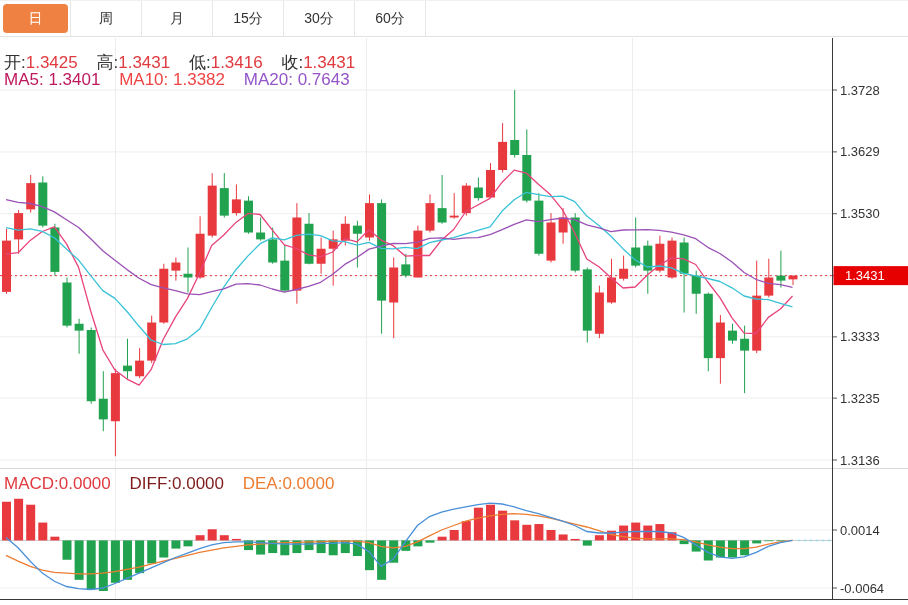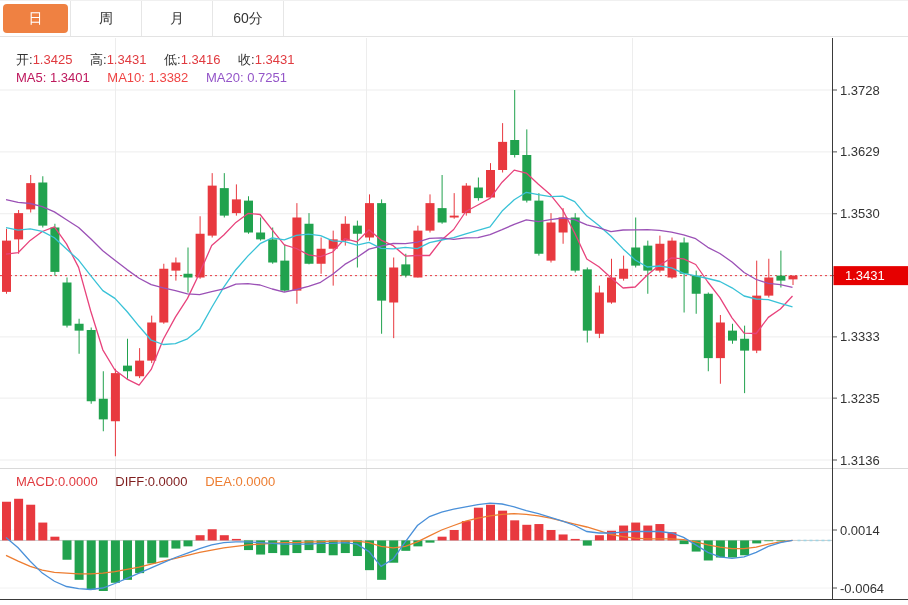--- a/index.html
+++ b/index.html
@@ -17,21 +17,21 @@
     position:relative;width:71px;height:100%;box-sizing:border-box;
     border-right:1px solid #e6e6e6;display:flex;align-items:center;justify-content:center;
     font-size:14px;color:#333;cursor:pointer;
   }
   .tab .pill{display:flex;align-items:center;justify-content:center;width:100%;height:100%}
   .tab.active .pill{
     position:absolute;left:3px;right:2px;top:3px;bottom:3px;width:auto;height:auto;
     background:var(--accent,#ef8142);border-radius:4px;color:#fff;
   }
   
-  .inforow{position:absolute;left:16px;z-index:4;font-size:13px;white-space:nowrap}
+  .inforow{position:absolute;left:4px;z-index:4;font-size:17px;white-space:nowrap}
   .row-ohlc{top:51px}
   .row-ma{top:70px}
   .row-macd{top:474px}
   .inforow .lbl{color:#333}
   .inforow .pair{margin-right:14px}
   .v-red{color:#e03a3f}
   .v-ma5{color:#be185d}
   .v-ma10{color:#ef4444}
   .v-ma20{color:#9455c8}
   .v-macd{color:#e03a3f}
@@ -45,20 +45,26 @@
 
 <div class="tabbar">
   <div class="tab active">
       <span class="pill">日</span>
     </div>
   <div class="tab">
       <span class="pill">周</span>
     </div>
   <div class="tab">
       <span class="pill">月</span>
+    </div>
+  <div class="tab">
+      <span class="pill">15分</span>
+    </div>
+  <div class="tab">
+      <span class="pill">30分</span>
     </div>
   <div class="tab">
       <span class="pill">60分</span>
     </div>
 </div>
 
 <svg id="chart" width="908" height="605" viewBox="0 0 908 605">
     <g>
       <line x1="115.5" y1="38" x2="115.5" y2="599" stroke="#ededed" stroke-width="1"></line>
       <line x1="366.5" y1="38" x2="366.5" y2="599" stroke="#ededed" stroke-width="1"></line>
@@ -307,20 +313,20 @@
 <div class="inforow row-ohlc">
   <span class="pair"><span class="lbl">开:</span><span class="v-red">1.3425</span></span>
   <span class="pair"><span class="lbl">高:</span><span class="v-red">1.3431</span></span>
   <span class="pair"><span class="lbl">低:</span><span class="v-red">1.3416</span></span>
   <span class="pair"><span class="lbl">收:</span><span class="v-red">1.3431</span></span>
 </div>
 
 <div class="inforow row-ma">
   <span class="pair v-ma5"><span>MA5:</span> <span>1.3401</span></span>
   <span class="pair v-ma10"><span>MA10:</span> <span>1.3382</span></span>
-  <span class="pair v-ma20"><span>MA20:</span> <span>0.7251</span></span>
+  <span class="pair v-ma20"><span>MA20:</span> <span>0.7643</span></span>
 </div>
 
 <div class="inforow row-macd">
   <span class="pair v-macd"><span>MACD:</span><span>0.0000</span></span>
   <span class="pair v-diff"><span>DIFF:</span><span>0.0000</span></span>
   <span class="pair v-dea"><span>DEA:</span><span>0.0000</span></span>
 </div>
 
 </body></html>

